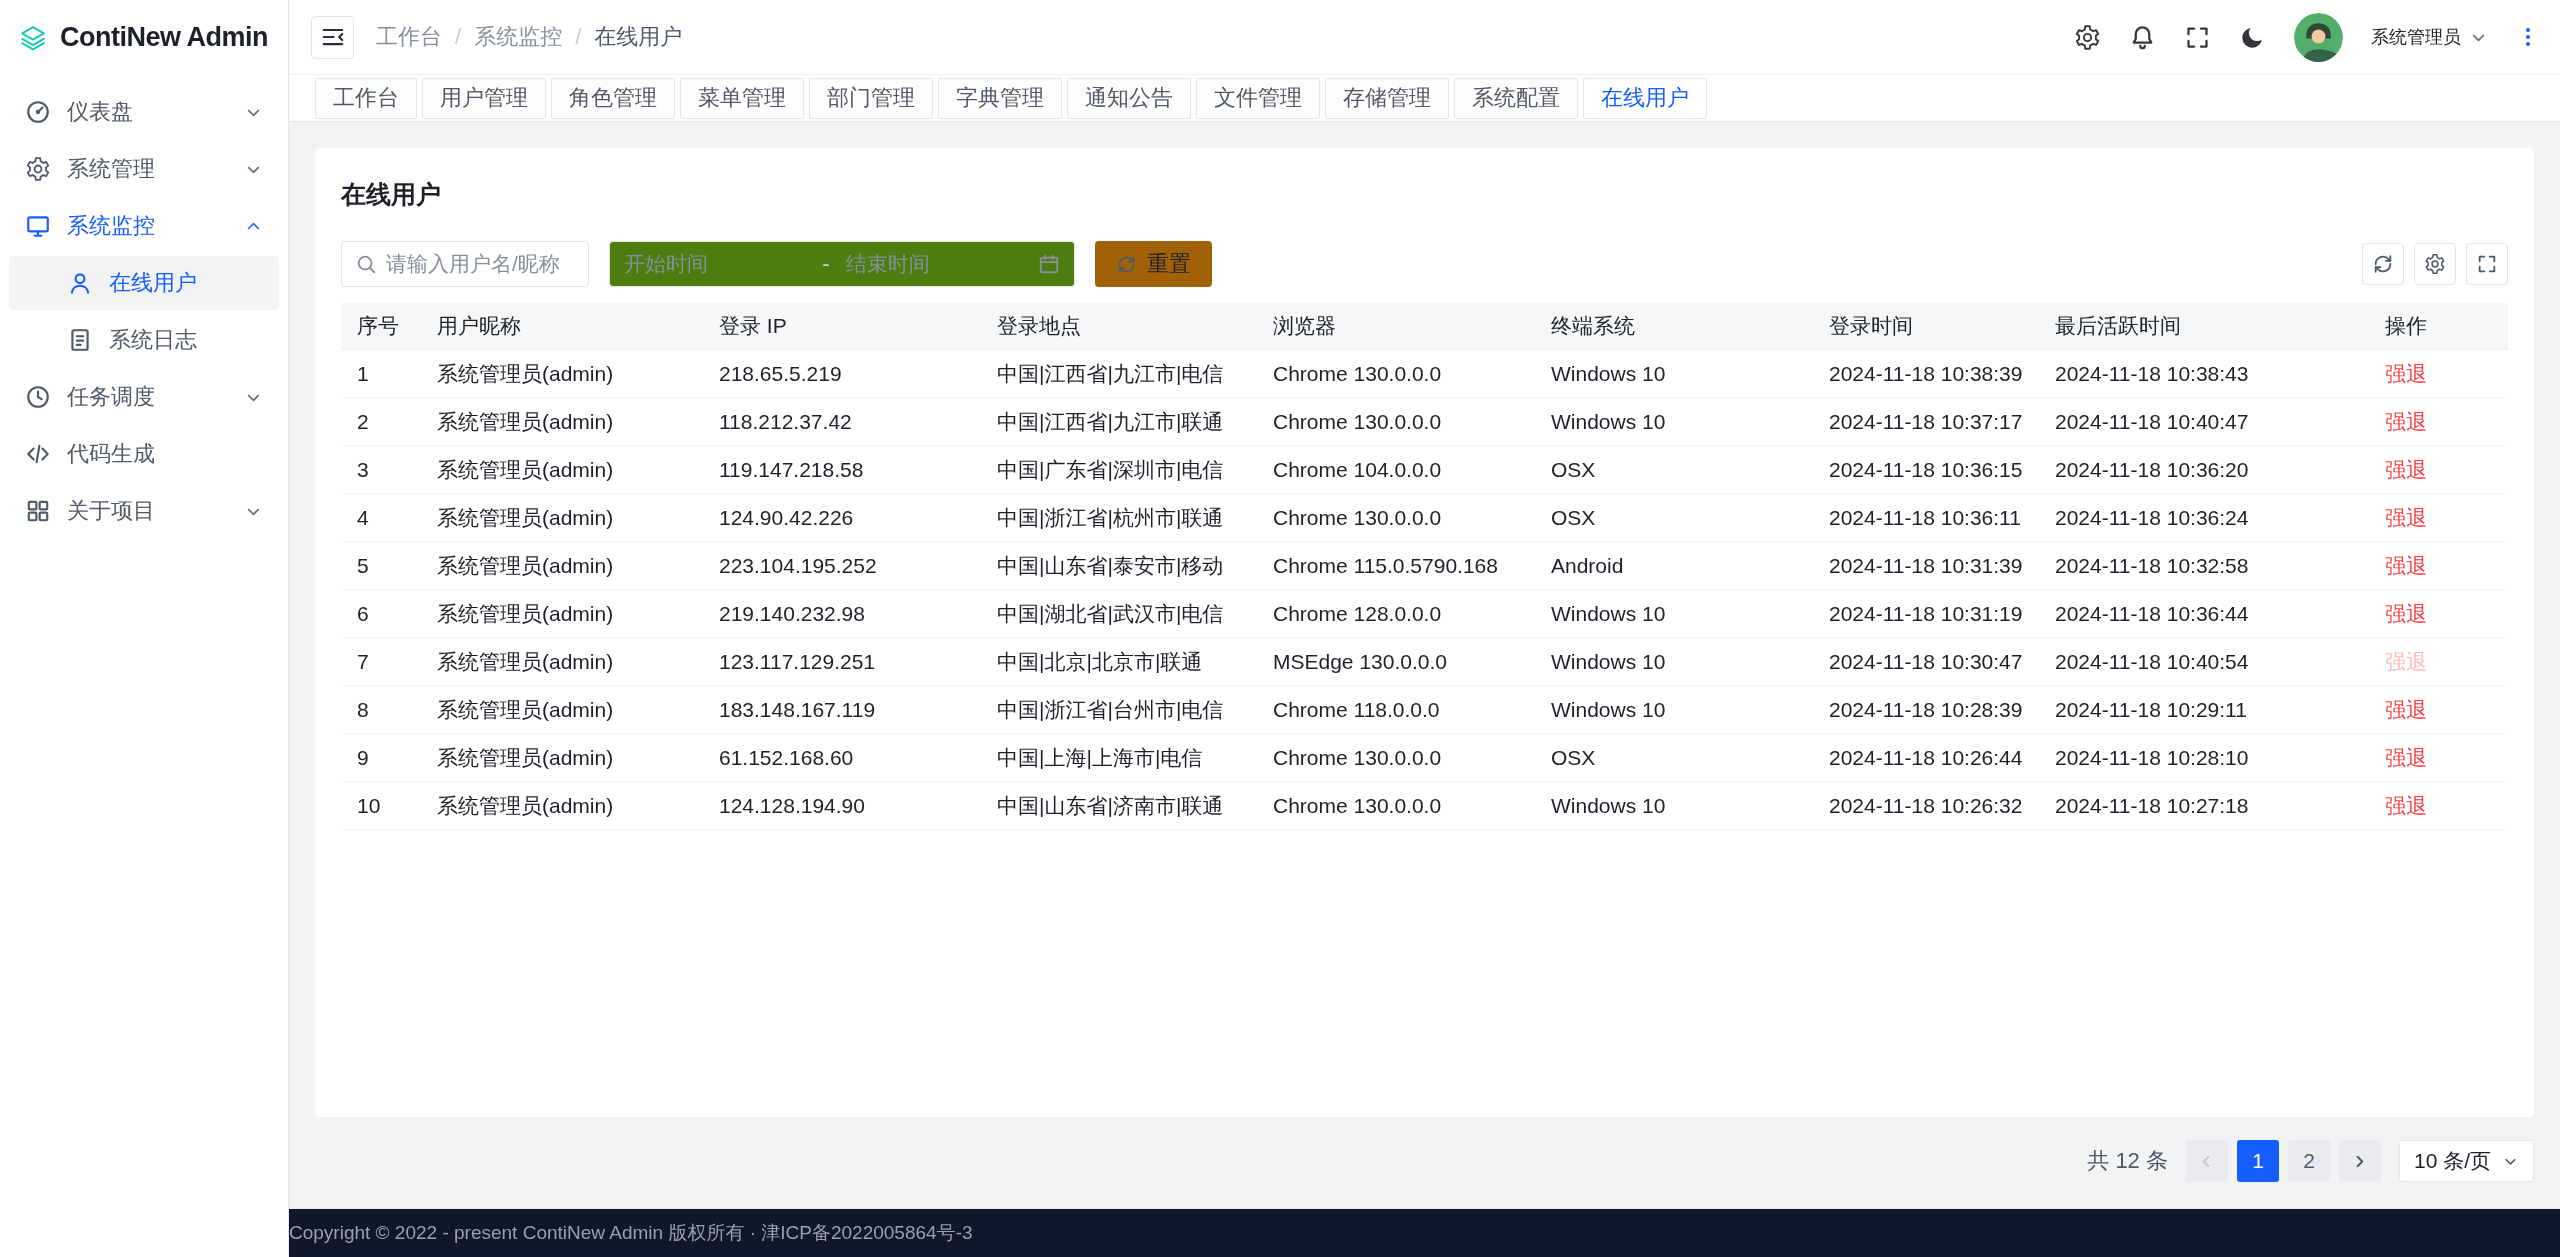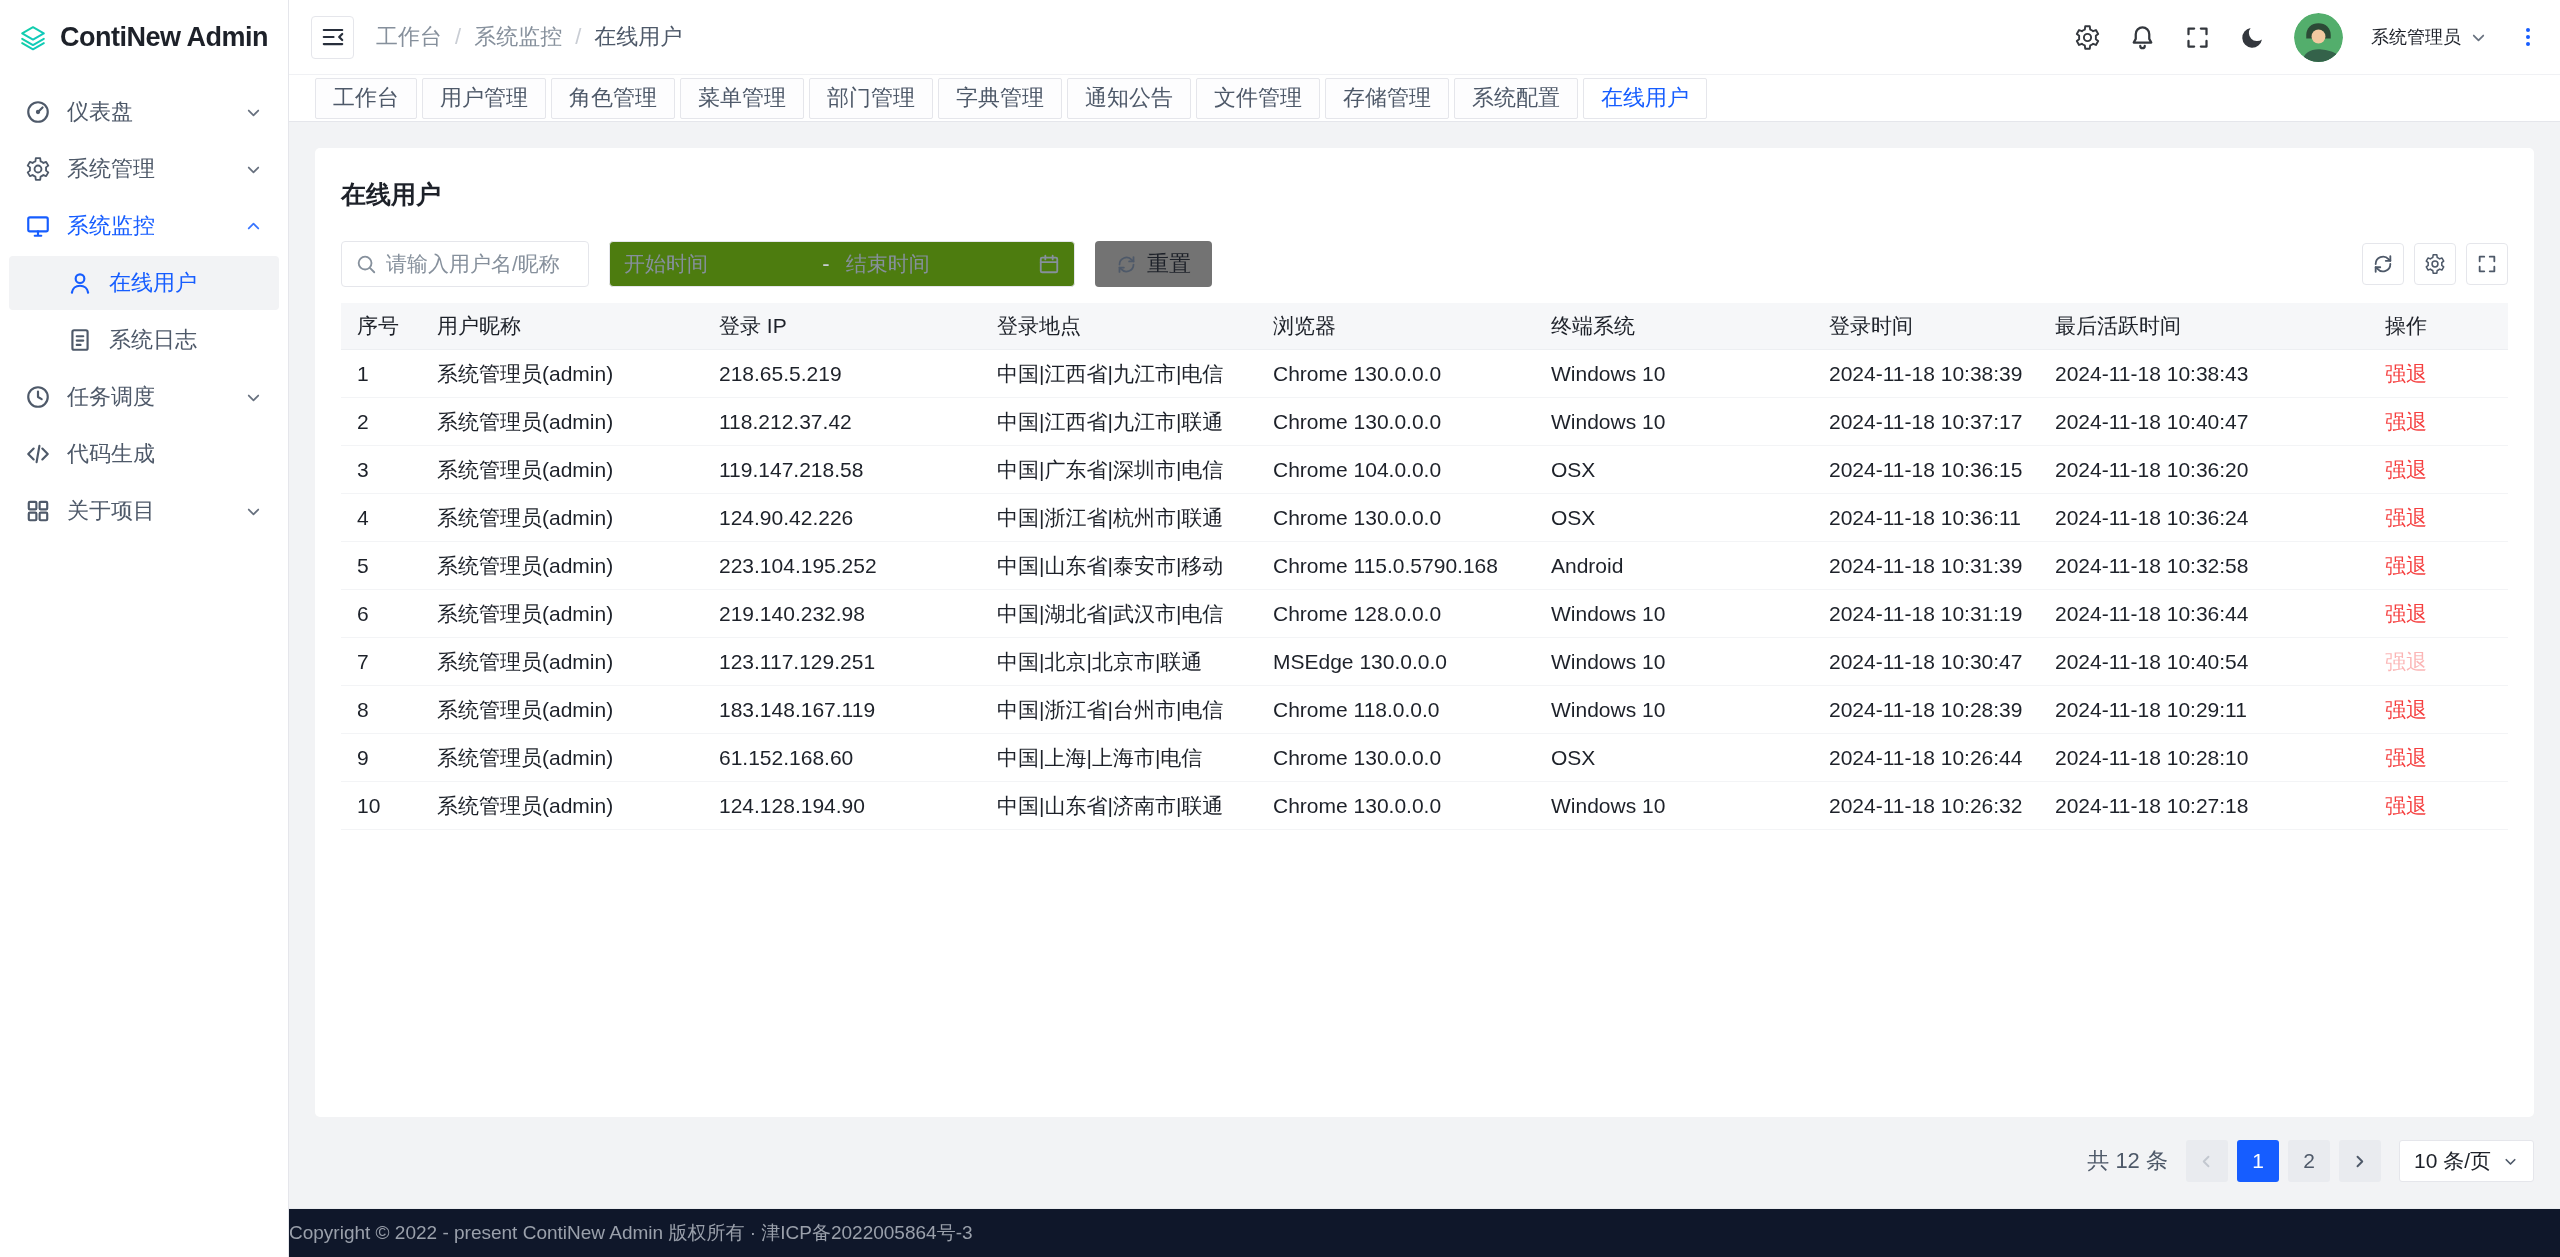--- a/index.html
+++ b/index.html
@@ -56,21 +56,21 @@
   .page-title { font-size:25px; font-weight:600; margin:4px 0 30px; }
 
   .filter-row { display:flex; align-items:center; gap:20px; margin-bottom:16px; flex:none; }
   .search-box { width:248px; height:46px; border:1px solid #e5e6eb; border-radius:4px; display:flex; align-items:center; gap:9px; padding:0 13px; color:#86909c; background:#fff; }
   .search-box svg { width:22px; height:22px; flex:none; }
   .search-box input, .date-box input { border:none; outline:none; flex:1; min-width:0; font-size:21px; color:#1d2129; background:transparent; }
   input::placeholder { color:#86909c; }
   .date-box { width:466px; height:46px; border:1px solid #e5e6eb; border-radius:4px; display:flex; align-items:center; gap:10px; padding:0 14px; background:#4d7c0f; color:#86909c; }
   .date-box .range-sep { color:#c9cdd4; padding:0 6px; }
   .date-box svg { width:22px; height:22px; flex:none; color:#86909c; }
-  .reset-btn { height:46px; padding:0 21px; background:#737373; border-radius:4px; display:flex; align-items:center; gap:10px; font-size:22px; color:#1d2129; }
+  .reset-btn { height:46px; padding:0 21px; background:#a16207; border-radius:4px; display:flex; align-items:center; gap:10px; font-size:22px; color:#1d2129; }
   .reset-btn svg { width:21px; height:21px; color:#4e5969; }
   .toolbar-right { margin-left:auto; display:flex; gap:10px; }
   .tool-btn { width:42px; height:42px; border:1px solid #e5e6eb; border-radius:4px; background:#fff; display:flex; align-items:center; justify-content:center; color:#4e5969; }
   .tool-btn svg { width:22px; height:22px; }
 
   
   .gi-table { width:100%; border-collapse:separate; border-spacing:0; table-layout:fixed; font-size:21px; }
   .gi-table th { height:47px; background:#f6f7f9; text-align:left; font-weight:500; color:#1d2129; padding:0 16px; border-bottom:1px solid #edeff2; white-space:nowrap; }
   .gi-table td { height:48px; padding:0 16px; border-bottom:1px solid #f3f4f6; color:#1d2129; white-space:nowrap; overflow:hidden; }
   .action-link { color:#f53f3f; cursor:pointer; }

